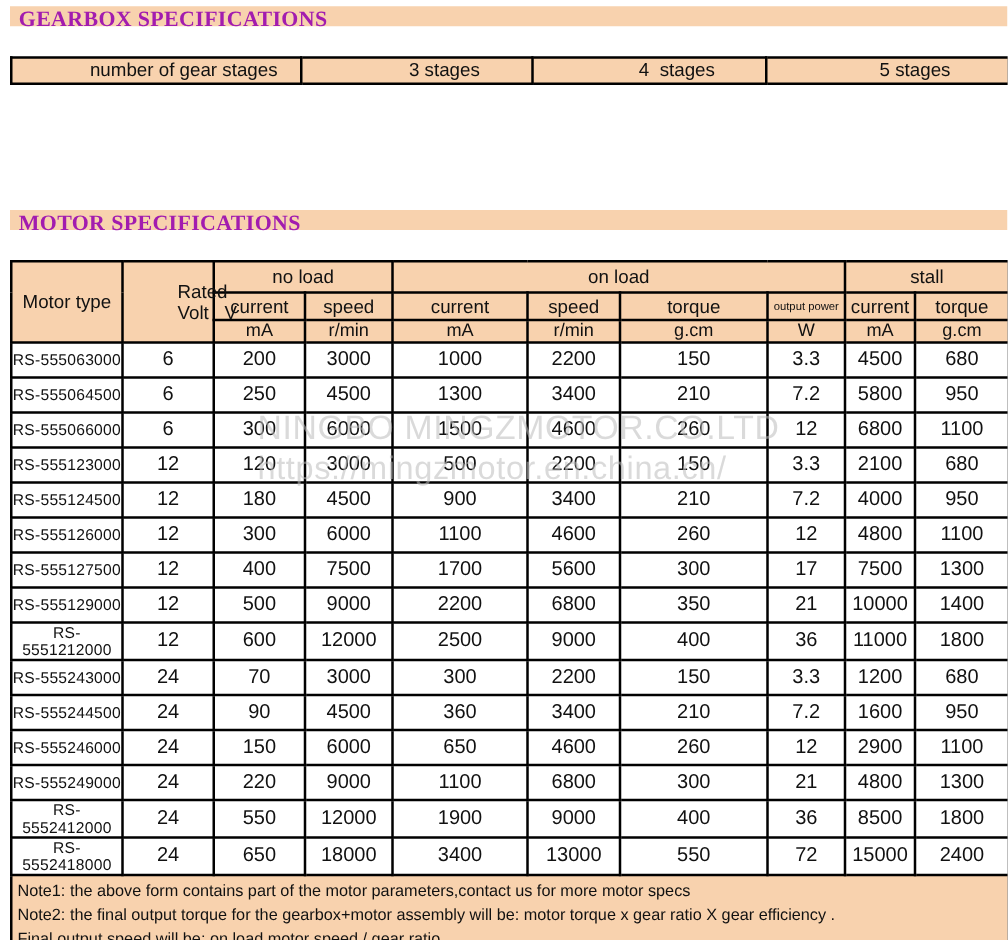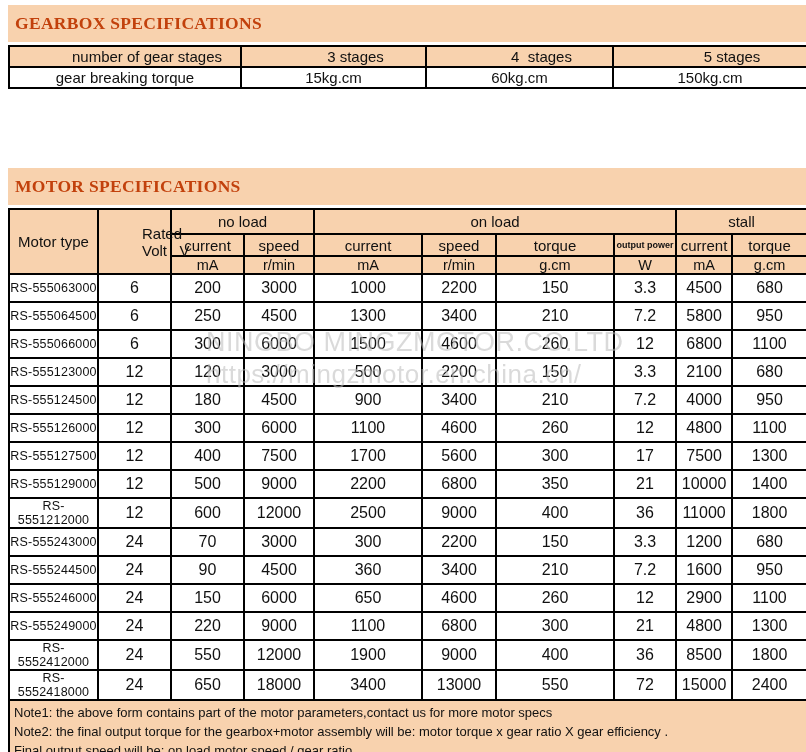--- a/index.html
+++ b/index.html
@@ -9,45 +9,45 @@
   }
   *{box-sizing:border-box;}
   html,body{margin:0;padding:0;}
   body{
     width:806px;height:752px;position:relative;overflow:hidden;
     background:#ffffff;
     font-family:"Liberation Sans",sans-serif;
     color:#111;
   }
   .titlebar{
-    position:absolute;left:8px;width:798px;height:37px;
+    position:absolute;left:8px;width:798px;height:16px;
     background:var(--header-bg);
-    display:flex;align-items:center;
+    display:flex;
     padding-left:7px;
     font-family:"Liberation Serif",serif;
-    font-weight:bold;font-size:17.5px;letter-spacing:.3px;color:#c2410c;
+    font-weight:bold;font-size:17.5px;letter-spacing:.3px;color:#a21caf;
   }
   #gearbox-titlebar{top:5px;}
   #motor-titlebar{top:168px;}
 
   table{border-collapse:collapse;table-layout:fixed;position:absolute;left:8px;}
   td,th{border:2px solid var(--border);padding:0;text-align:center;vertical-align:middle;font-weight:normal;}
 
   
   #gearbox-table{top:45px;width:798px;font-size:15px;}
   #gearbox-table td,#gearbox-table th{height:21px;white-space:pre;}
   #gearbox-table .hdr{background:var(--header-bg);padding-left:44px;}
 
   
   #motor-table{top:208px;width:798px;font-size:15px;}
   #motor-table thead th{background:var(--header-bg);}
   #motor-table thead tr:nth-child(1) th{height:25px;}
   #motor-table thead tr:nth-child(2) th{height:22px;margin-left:16px;}
   #motor-table thead tr:nth-child(3) th{height:15px;font-size:14.5px;}
-  #motor-table thead th.small{font-size:9px;font-weight:bold;}
+  #motor-table thead th.small{font-size:9px;}
   #motor-table .rated div{line-height:17px;white-space:pre;padding-left:43px;}
   #motor-table tbody td{height:28px;font-size:16px;}
   #motor-table tbody td.mtype{font-size:12.5px;letter-spacing:.2px;}
   #motor-table tfoot td{
     background:var(--header-bg);height:60px;text-align:left;vertical-align:middle;
     font-size:13px;line-height:19px;padding:2px 4px;
   }
   
   .watermark{
     position:absolute;color:var(--wm);opacity:.55;z-index:6;
@@ -69,26 +69,20 @@
       <col style="width:185px">
       <col style="width:187px">
       <col style="width:194px">
     </colgroup>
   <tbody>
     <tr>
       <th class="hdr">number of gear stages</th>
       <th class="hdr">3 stages</th>
       <th class="hdr">4  stages</th>
       <th class="hdr">5 stages</th>
-    </tr>
-    <tr>
-      <td>gear breaking torque</td>
-      <td>15kg.cm</td>
-      <td>60kg.cm</td>
-      <td>150kg.cm</td>
     </tr>
   </tbody>
 </table>
 
 <div class="titlebar" id="motor-titlebar">
   <span>MOTOR SPECIFICATIONS</span>
 </div>
 
 <table id="motor-table">
   <colgroup>

